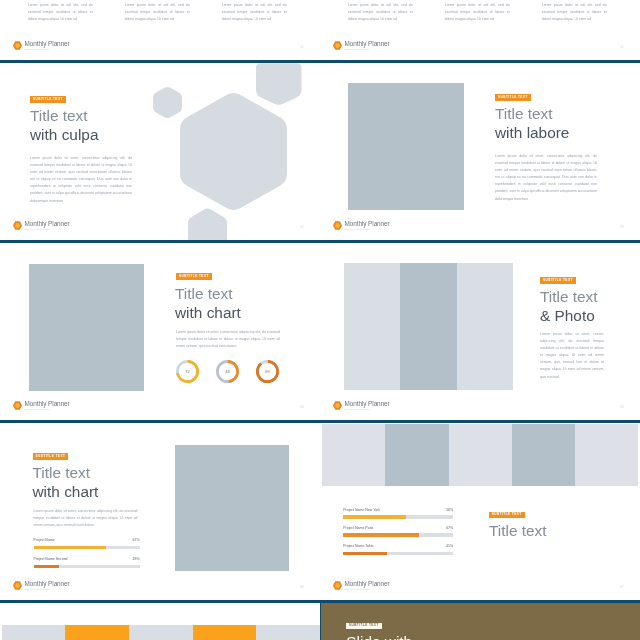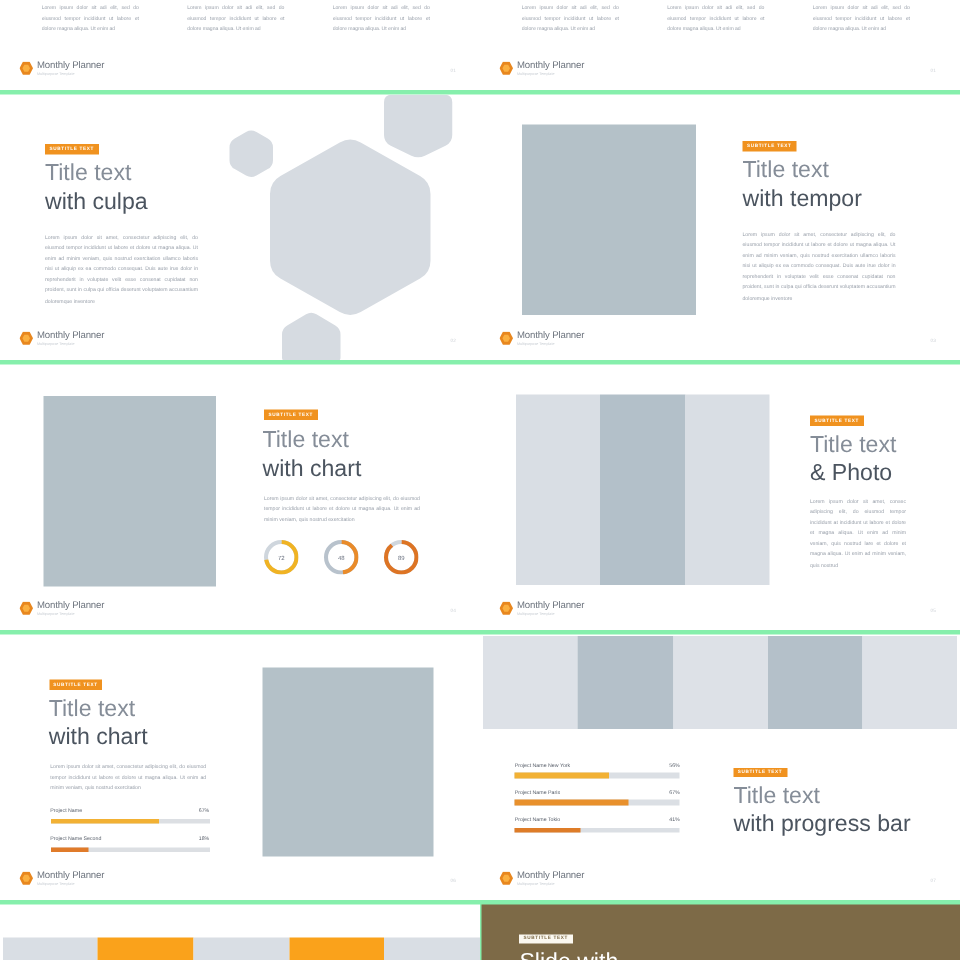--- a/index.html
+++ b/index.html
@@ -1,19 +1,19 @@
 <!DOCTYPE html>
 <html><head>
 <meta charset="utf-8">
 <title>Monthly Planner Template Preview</title>
 <style>
   html,body{margin:0;padding:0;}
   body{width:640px;height:640px;overflow:hidden;background:#ffffff;
        font-family:"Liberation Sans",sans-serif;}
-  .sheet{position:absolute;left:0;top:0;width:640px;height:640px;background:#86efac;overflow:hidden;}
+  .sheet{position:absolute;left:0;top:0;width:640px;height:640px;background:#0c4a6e;overflow:hidden;}
   .slide{position:absolute;background:#fff;overflow:hidden;}
 
   
   .logo{position:absolute;display:flex;align-items:center;}
   .logo .txt{padding-top:1px;}
   .logo .hex{width:9px;height:9px;flex:0 0 9px;line-height:0;margin-top:-0.5px;}
   .logo .txt{margin-left:2.6px;line-height:1;}
   .logo .name{display:block;font-size:6.4px;font-weight:400;color:#6c737d;letter-spacing:-0.08px;white-space:nowrap;}
   .logo .tag{display:block;font-size:2.5px;color:#c9ced4;letter-spacing:0px;margin-top:1.5px;white-space:nowrap;}
 
@@ -118,21 +118,21 @@
     <span class="pagenum" style="right:16px;top:163px;">02</span>
   </div>
 
   <div class="slide" style="left:320px;top:63px;width:320px;height:177px;">
 
     <div class="photo" style="left:28px;top:20px;width:116px;height:127px;"></div>
 
     <span class="badge" style="left:175px;top:31px;">SUBTITLE TEXT</span>
     <div class="ttl" style="left:175px;top:42px;font-size:15.4px;">
       <span class="l1">Title text</span>
-      <span class="l2">with tempor</span>
+      <span class="l2">with labore</span>
     </div>
     <div class="body-copy" style="left:175px;top:90px;width:102px;">Lorem ipsum dolor sit amet, consectetur adipiscing elit, do eiusmod tempor incididunt ut labore et dolore ut magna aliqua. Ut enim ad minim veniam, quis nostrud exercitation ullamco laboris nisi ut aliquip ex ea commodo consequat. Duis aute irue dolor in reprehenderit in voluptate velit esse consenat cupidatat non proident, sunt in culpa qui officia deserunt voluptatem accusantium doloremque inventore</div>
 
     <div class="logo js-logo" style="left:13px;top:157px;">
         <span class="hex"><svg viewBox="0 0 100 100" width="9" height="9" aria-hidden="true">
             <polygon points="25,2 75,2 100,50 75,98 25,98 0,50" fill="#E8871E"></polygon>
             <polygon points="36,24 64,24 78,50 64,76 36,76 22,50" fill="#FBB040"></polygon>
           </svg></span>
         <span class="txt">
           <span class="name">Monthly Planner</span>
@@ -280,21 +280,20 @@
           <span class="val">41%</span>
           <span class="track" style="top:7.5px;width:100%;background:#dbdfe4;">
             <span class="fill" style="width:40%;background:#DE7C28;"></span>
           </span>
         </div>
       </div>
 
     <span class="badge" style="left:168.8px;top:88.6px;">SUBTITLE TEXT</span>
     <div class="ttl" style="left:169px;top:99px;font-size:15.4px;">
       <span class="l1">Title text</span>
-      <span class="l2">with progress bar</span>
     </div>
 
     <div class="logo js-logo" style="left:13px;top:157px;">
         <span class="hex"><svg viewBox="0 0 100 100" width="9" height="9" aria-hidden="true">
             <polygon points="25,2 75,2 100,50 75,98 25,98 0,50" fill="#E8871E"></polygon>
             <polygon points="36,24 64,24 78,50 64,76 36,76 22,50" fill="#FBB040"></polygon>
           </svg></span>
         <span class="txt">
           <span class="name">Monthly Planner</span>
           <span class="tag">Multipurpose Template</span>

